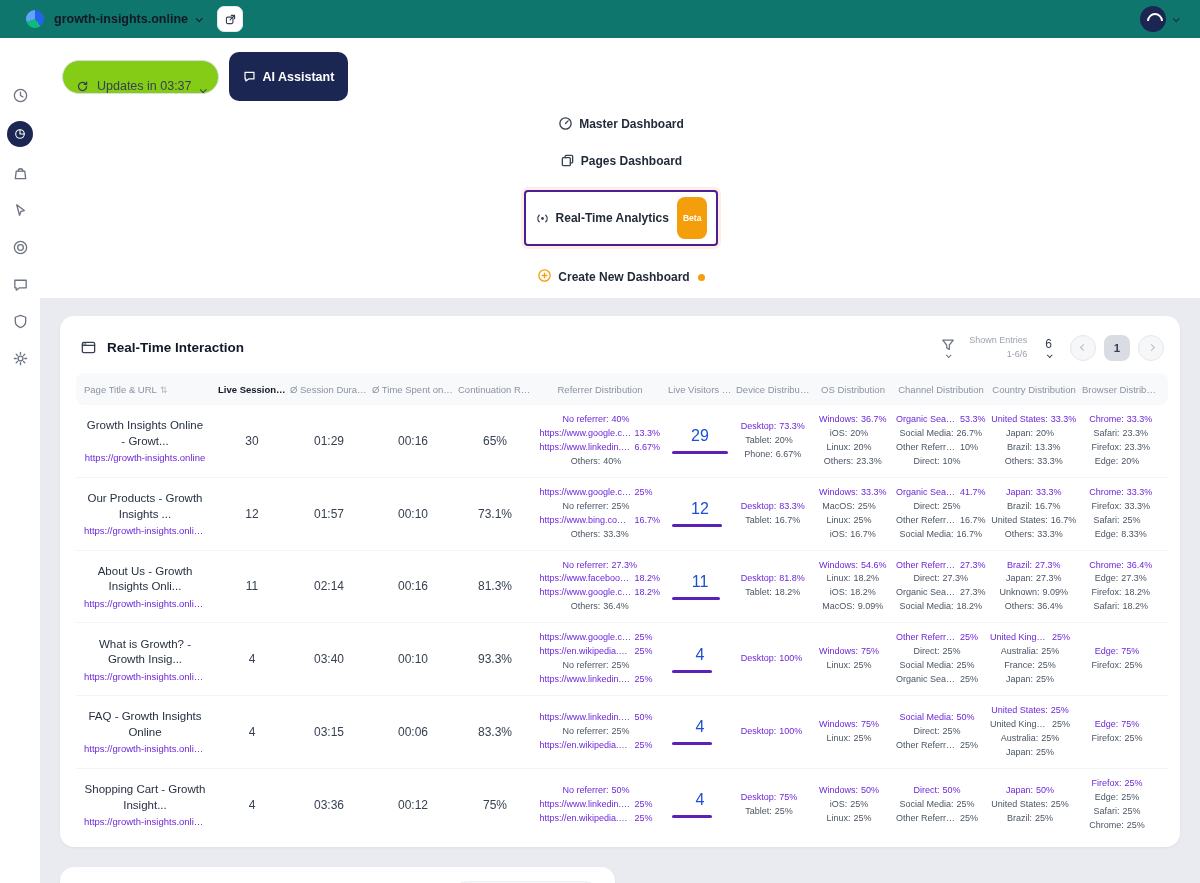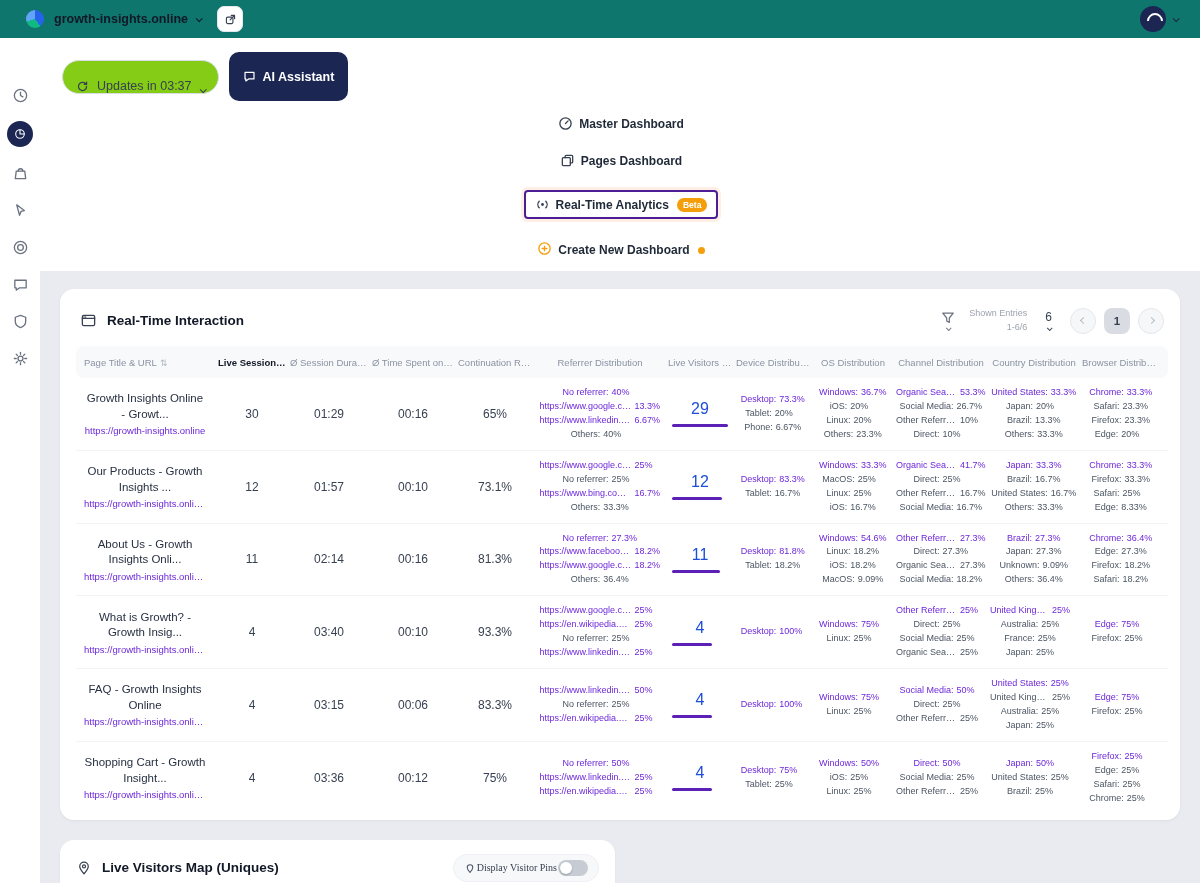--- a/index.html
+++ b/index.html
@@ -42,21 +42,21 @@
   .updates-btn { display:flex; align-items:flex-end; gap:8px; height:34px; padding:0 13px; border:1px solid #d8dde3; border-radius:18px; background:#84cc16; font-size:12.5px; color:#374151; cursor:pointer; }
   .updates-btn svg { width:13px; height:13px; stroke:#374151; fill:none; stroke-width:1.6; stroke-linecap:round; }
   .ai-btn { display:flex; align-items:center; gap:7px; height:49px; padding:0 14px; border-radius:10px; background:#1b2653; color:#fff; font-size:12.5px; font-weight:700; cursor:pointer; border:none; }
   .ai-btn svg { width:13px; height:13px; fill:none; stroke:#fff; stroke-width:1.5; stroke-linejoin:round; }
 
   
   .tabs { display:flex; align-items:center; gap:22px; margin-top:15px; padding-left:2px;flex-direction:column; }
   .tab { display:flex; align-items:center; gap:6px; font-size:12px; font-weight:700; color:#1f2937; cursor:pointer; }
   .tab svg { width:15px; height:15px; stroke:#374151; fill:none; stroke-width:1.4; stroke-linecap:round; stroke-linejoin:round; }
   .tab.active { border:2px solid #4c1d95; border-radius:4px; padding:5px 9px; box-shadow:0 0 0 3px rgba(249,115,22,.12);justify-content:flex-end; }
-  .badge-beta { background:#f59e0b; color:#fff; font-size:8.5px; font-weight:700; border-radius:8px; padding:2px 6px; margin-left:2px; }
+  .badge-beta { background:#f59e0b; color:#fff; font-size:8.5px; font-weight:700; border-radius:8px; padding:16px 6px; margin-left:2px; }
   .orange-dot { width:7px; height:7px; border-radius:50%; background:#f59e0b; display:inline-block; margin-left:2px; }
   .tab .plus-icon svg { stroke:#f59e0b; }
 
   
   .content { flex:1; overflow:auto; background:#e9ebf0; padding:18px 20px 20px 20px; }
   .card { background:#fff; border-radius:14px; box-shadow:0 1px 3px rgba(16,24,40,.05); }
 
   
   .table-card { padding:14px 12px 6px 16px; }
   .card-head { display:flex; align-items:center; justify-content:space-between; padding:4px 4px 12px 4px; }

